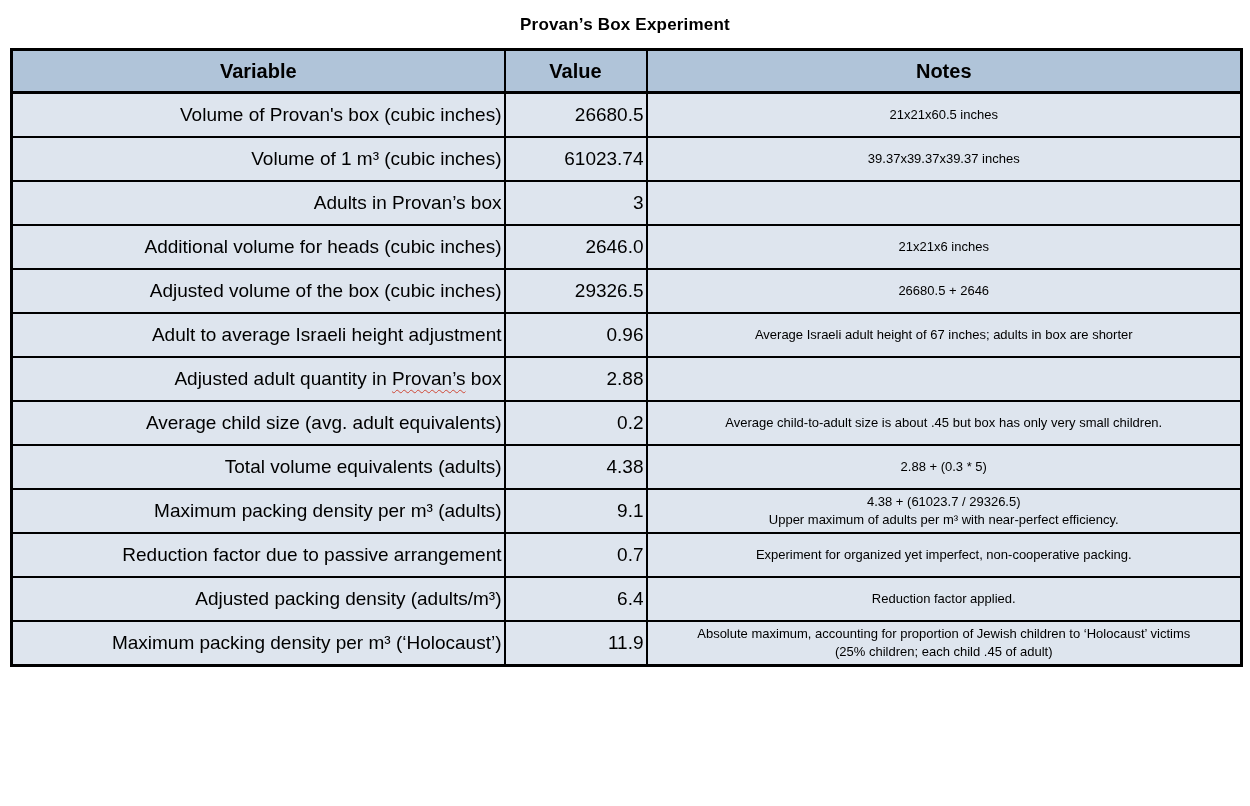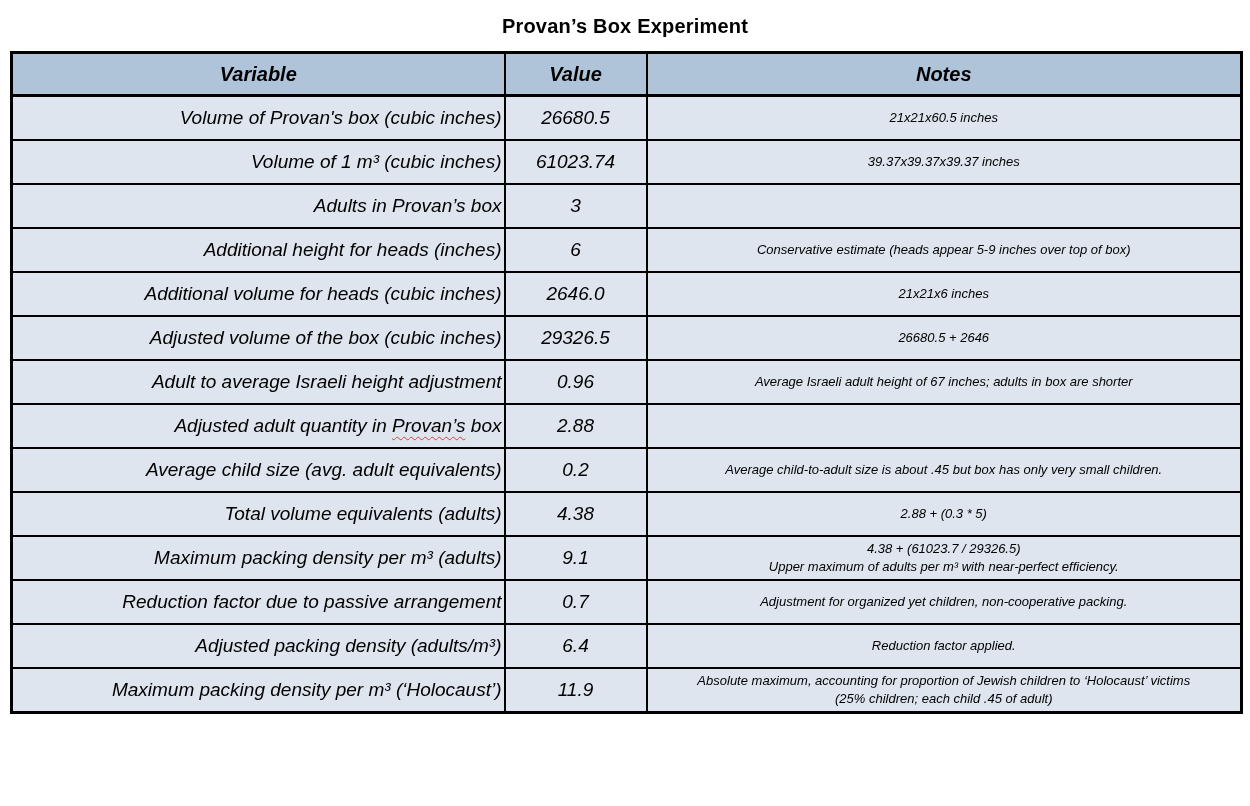--- a/index.html
+++ b/index.html
@@ -13,32 +13,31 @@
   .page {
     width: 1250px;
     height: 806px;
     box-sizing: border-box;
     overflow: hidden;
   }
   .title {
     margin: 0;
     padding-top: 15px;
     text-align: center;
-    font-size: 20px;
+    font-size: 17px;
     font-weight: bold;
     letter-spacing: 0.2px;
   }
   table.main {
     border-collapse: collapse;
     table-layout: fixed;
     margin: 13px 0 16px 10px;
     width: 1230px;
     border: 3px solid var(--border, #000);
     background: var(--row-bg, #dee5ee);
-    font-style: italic;
   }
   th, td {
     border: 2px solid var(--border, #000);
     vertical-align: middle;
     overflow: hidden;
   }
   thead th {
     background: var(--header-bg, #b0c4d9);
     height: 38px;
     font-size: 20px;
@@ -47,21 +46,21 @@
     border-bottom: 3px solid var(--border, #000);
   }
   td { height: 38px; background: var(--row-bg, #dee5ee); }
   td.col-variable {
     font-size: 19px;
     text-align: right;
     padding: 1px 2px 1px 2px;
   }
   td.col-value {
     font-size: 19px;
-    text-align: center;
+    text-align: right;
     padding: 1px 2px;
   }
   td.col-notes {
     font-size: 13px;
     text-align: center;
     line-height: 1.35;
     padding: 2px 4px;
     white-space: pre-line;
   }
   tr.bold-row td.col-variable,
@@ -106,25 +105,20 @@
           <td class="col-variable">Volume of 1 m³ (cubic inches)</td>
           <td class="col-value">61023.74</td>
           <td class="col-notes">39.37x39.37x39.37 inches</td>
         </tr>
         <tr>
           <td class="col-variable">Adults in Provan’s box</td>
           <td class="col-value">3</td>
           <td class="col-notes"></td>
         </tr>
         <tr>
-          <td class="col-variable">Additional height for heads (inches)</td>
-          <td class="col-value">6</td>
-          <td class="col-notes">Conservative estimate (heads appear 5-9 inches over top of box)</td>
-        </tr>
-        <tr>
           <td class="col-variable">Additional volume for heads (cubic inches)</td>
           <td class="col-value">2646.0</td>
           <td class="col-notes">21x21x6 inches</td>
         </tr>
         <tr>
           <td class="col-variable">Adjusted volume of the box (cubic inches)</td>
           <td class="col-value">29326.5</td>
           <td class="col-notes">26680.5 + 2646</td>
         </tr>
         <tr>
@@ -149,21 +143,21 @@
         </tr>
         <tr>
           <td class="col-variable">Maximum packing density per m³ (adults)</td>
           <td class="col-value">9.1</td>
           <td class="col-notes">4.38 + (61023.7 / 29326.5)
 Upper maximum of adults per m³ with near-perfect efficiency.</td>
         </tr>
         <tr>
           <td class="col-variable">Reduction factor due to passive arrangement</td>
           <td class="col-value">0.7</td>
-          <td class="col-notes">Adjustment for organized yet children, non-cooperative packing.</td>
+          <td class="col-notes">Experiment for organized yet imperfect, non-cooperative packing.</td>
         </tr>
         <tr>
           <td class="col-variable">Adjusted packing density (adults/m³)</td>
           <td class="col-value">6.4</td>
           <td class="col-notes">Reduction factor applied.</td>
         </tr>
         <tr>
           <td class="col-variable">Maximum packing density per m³ (‘Holocaust’)</td>
           <td class="col-value">11.9</td>
           <td class="col-notes">Absolute maximum, accounting for proportion of Jewish children to ‘Holocaust’ victims

